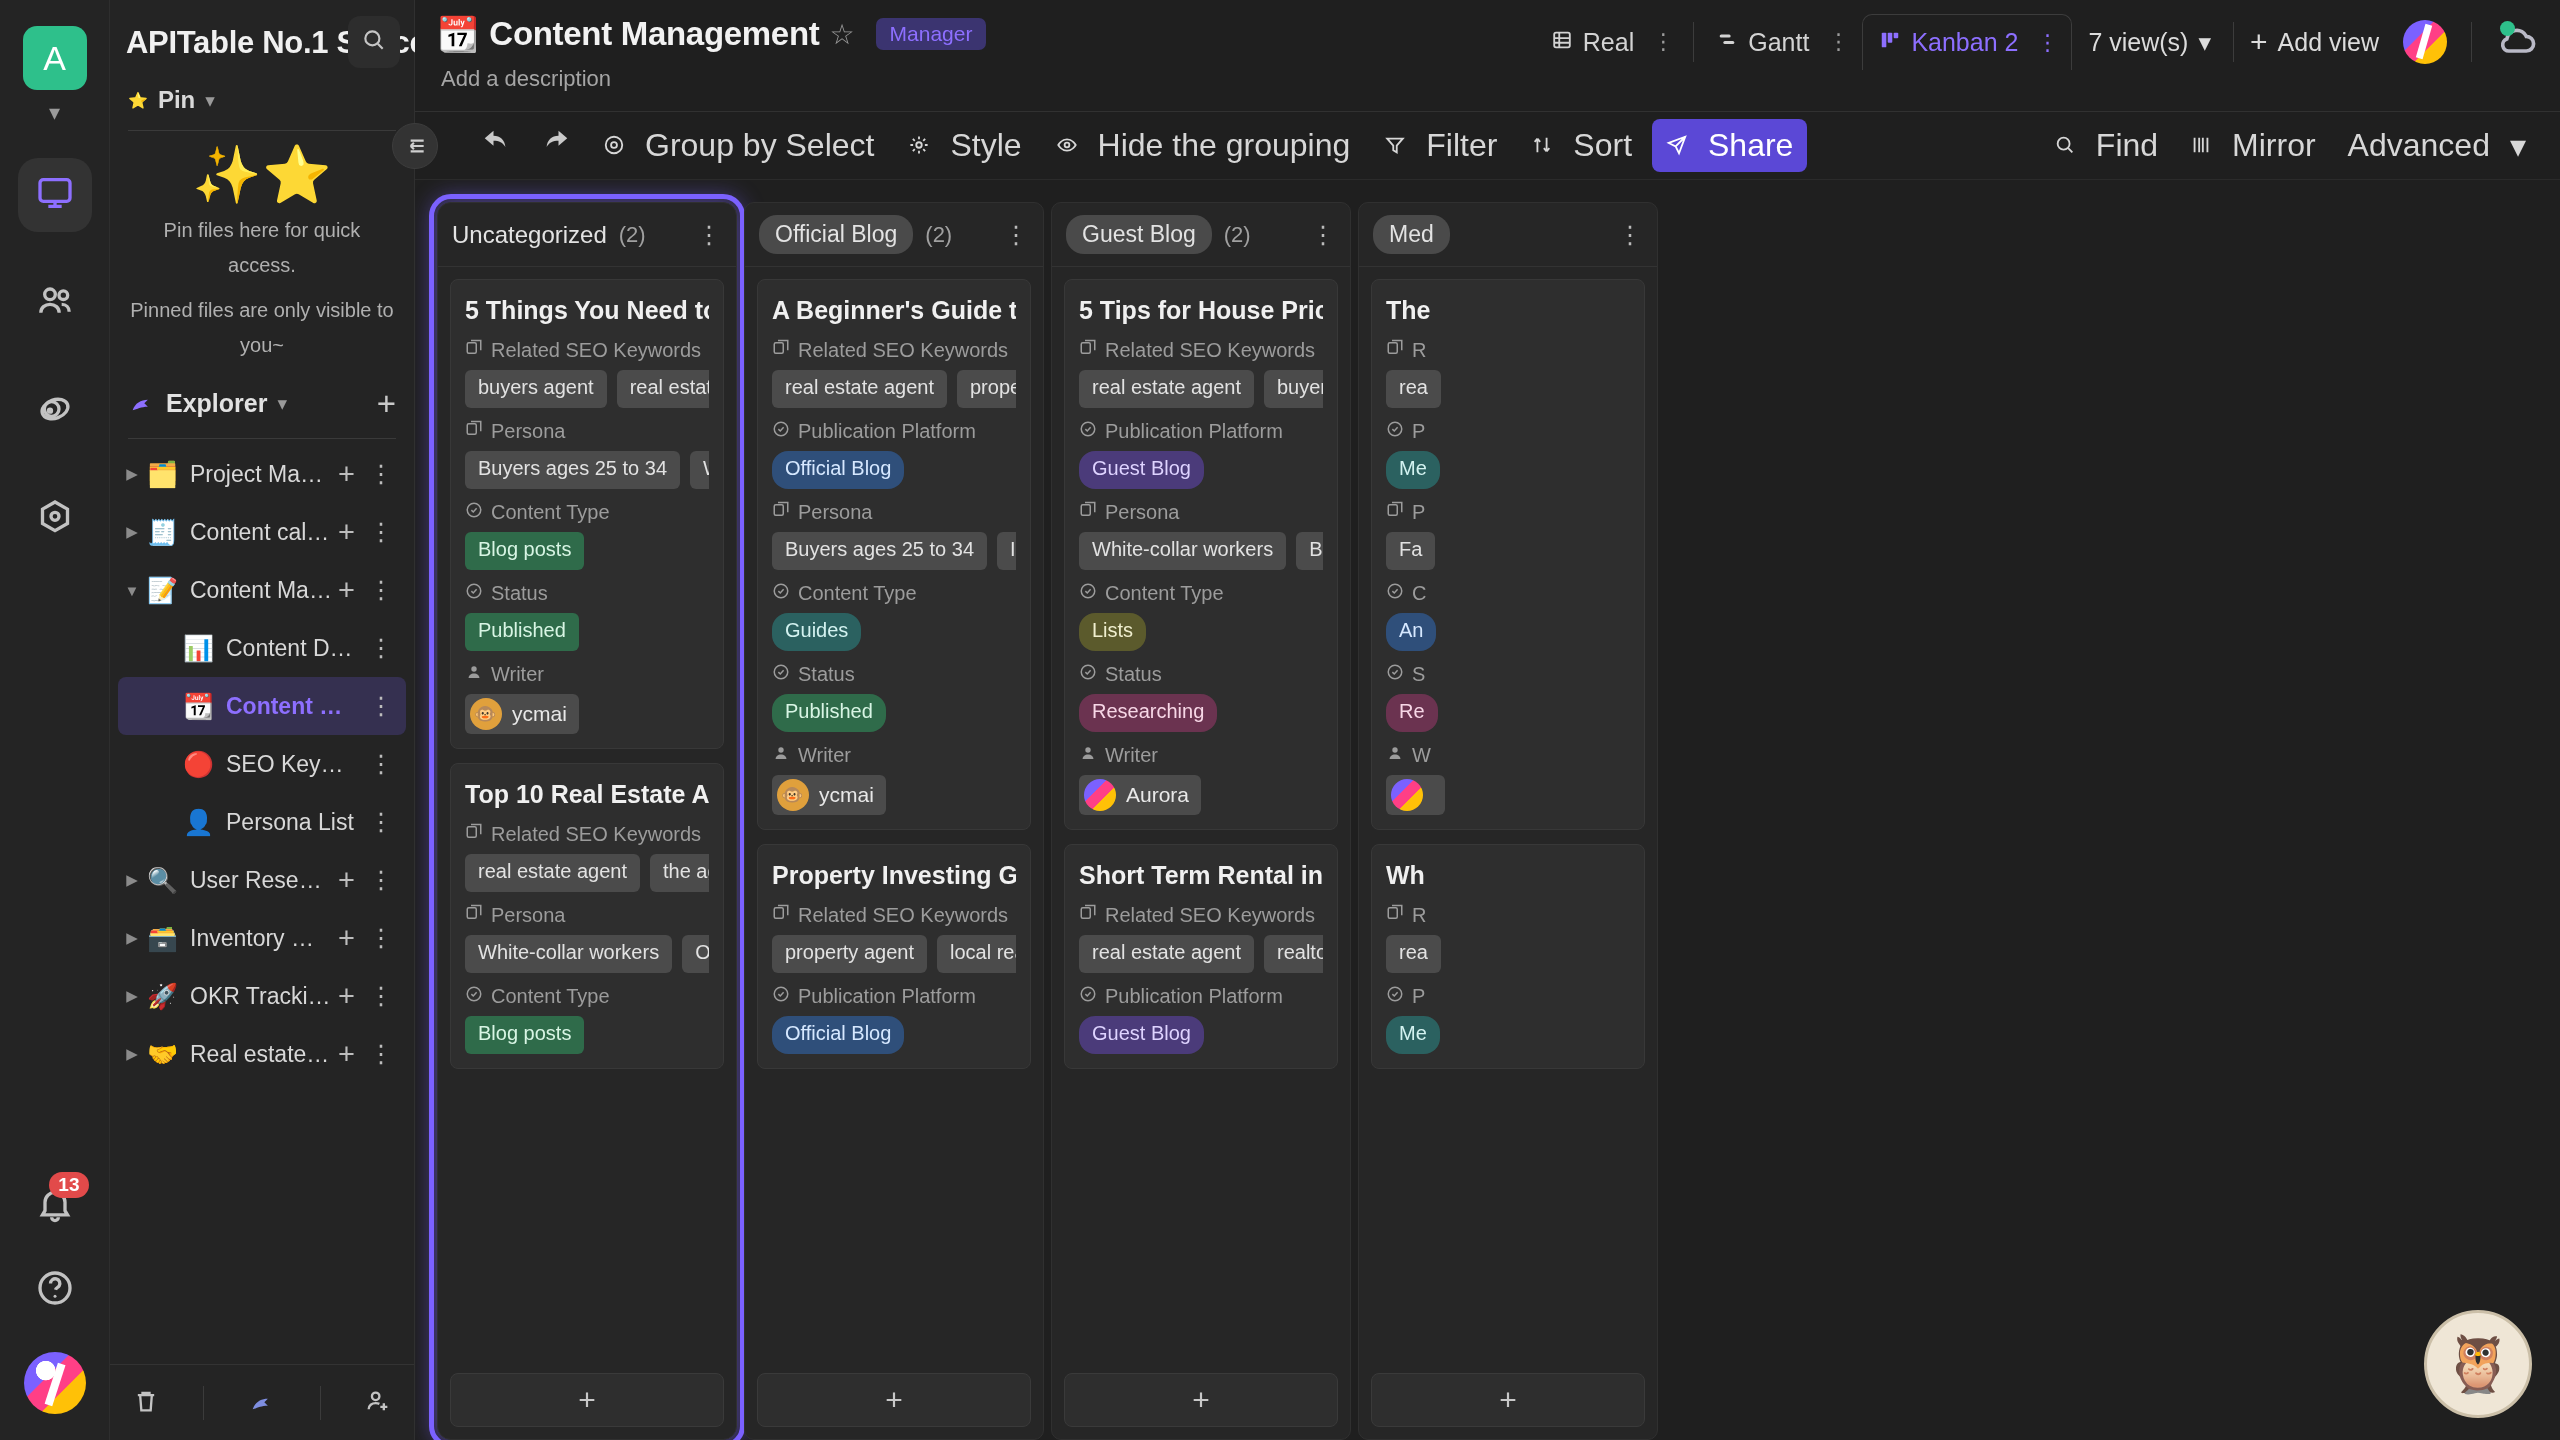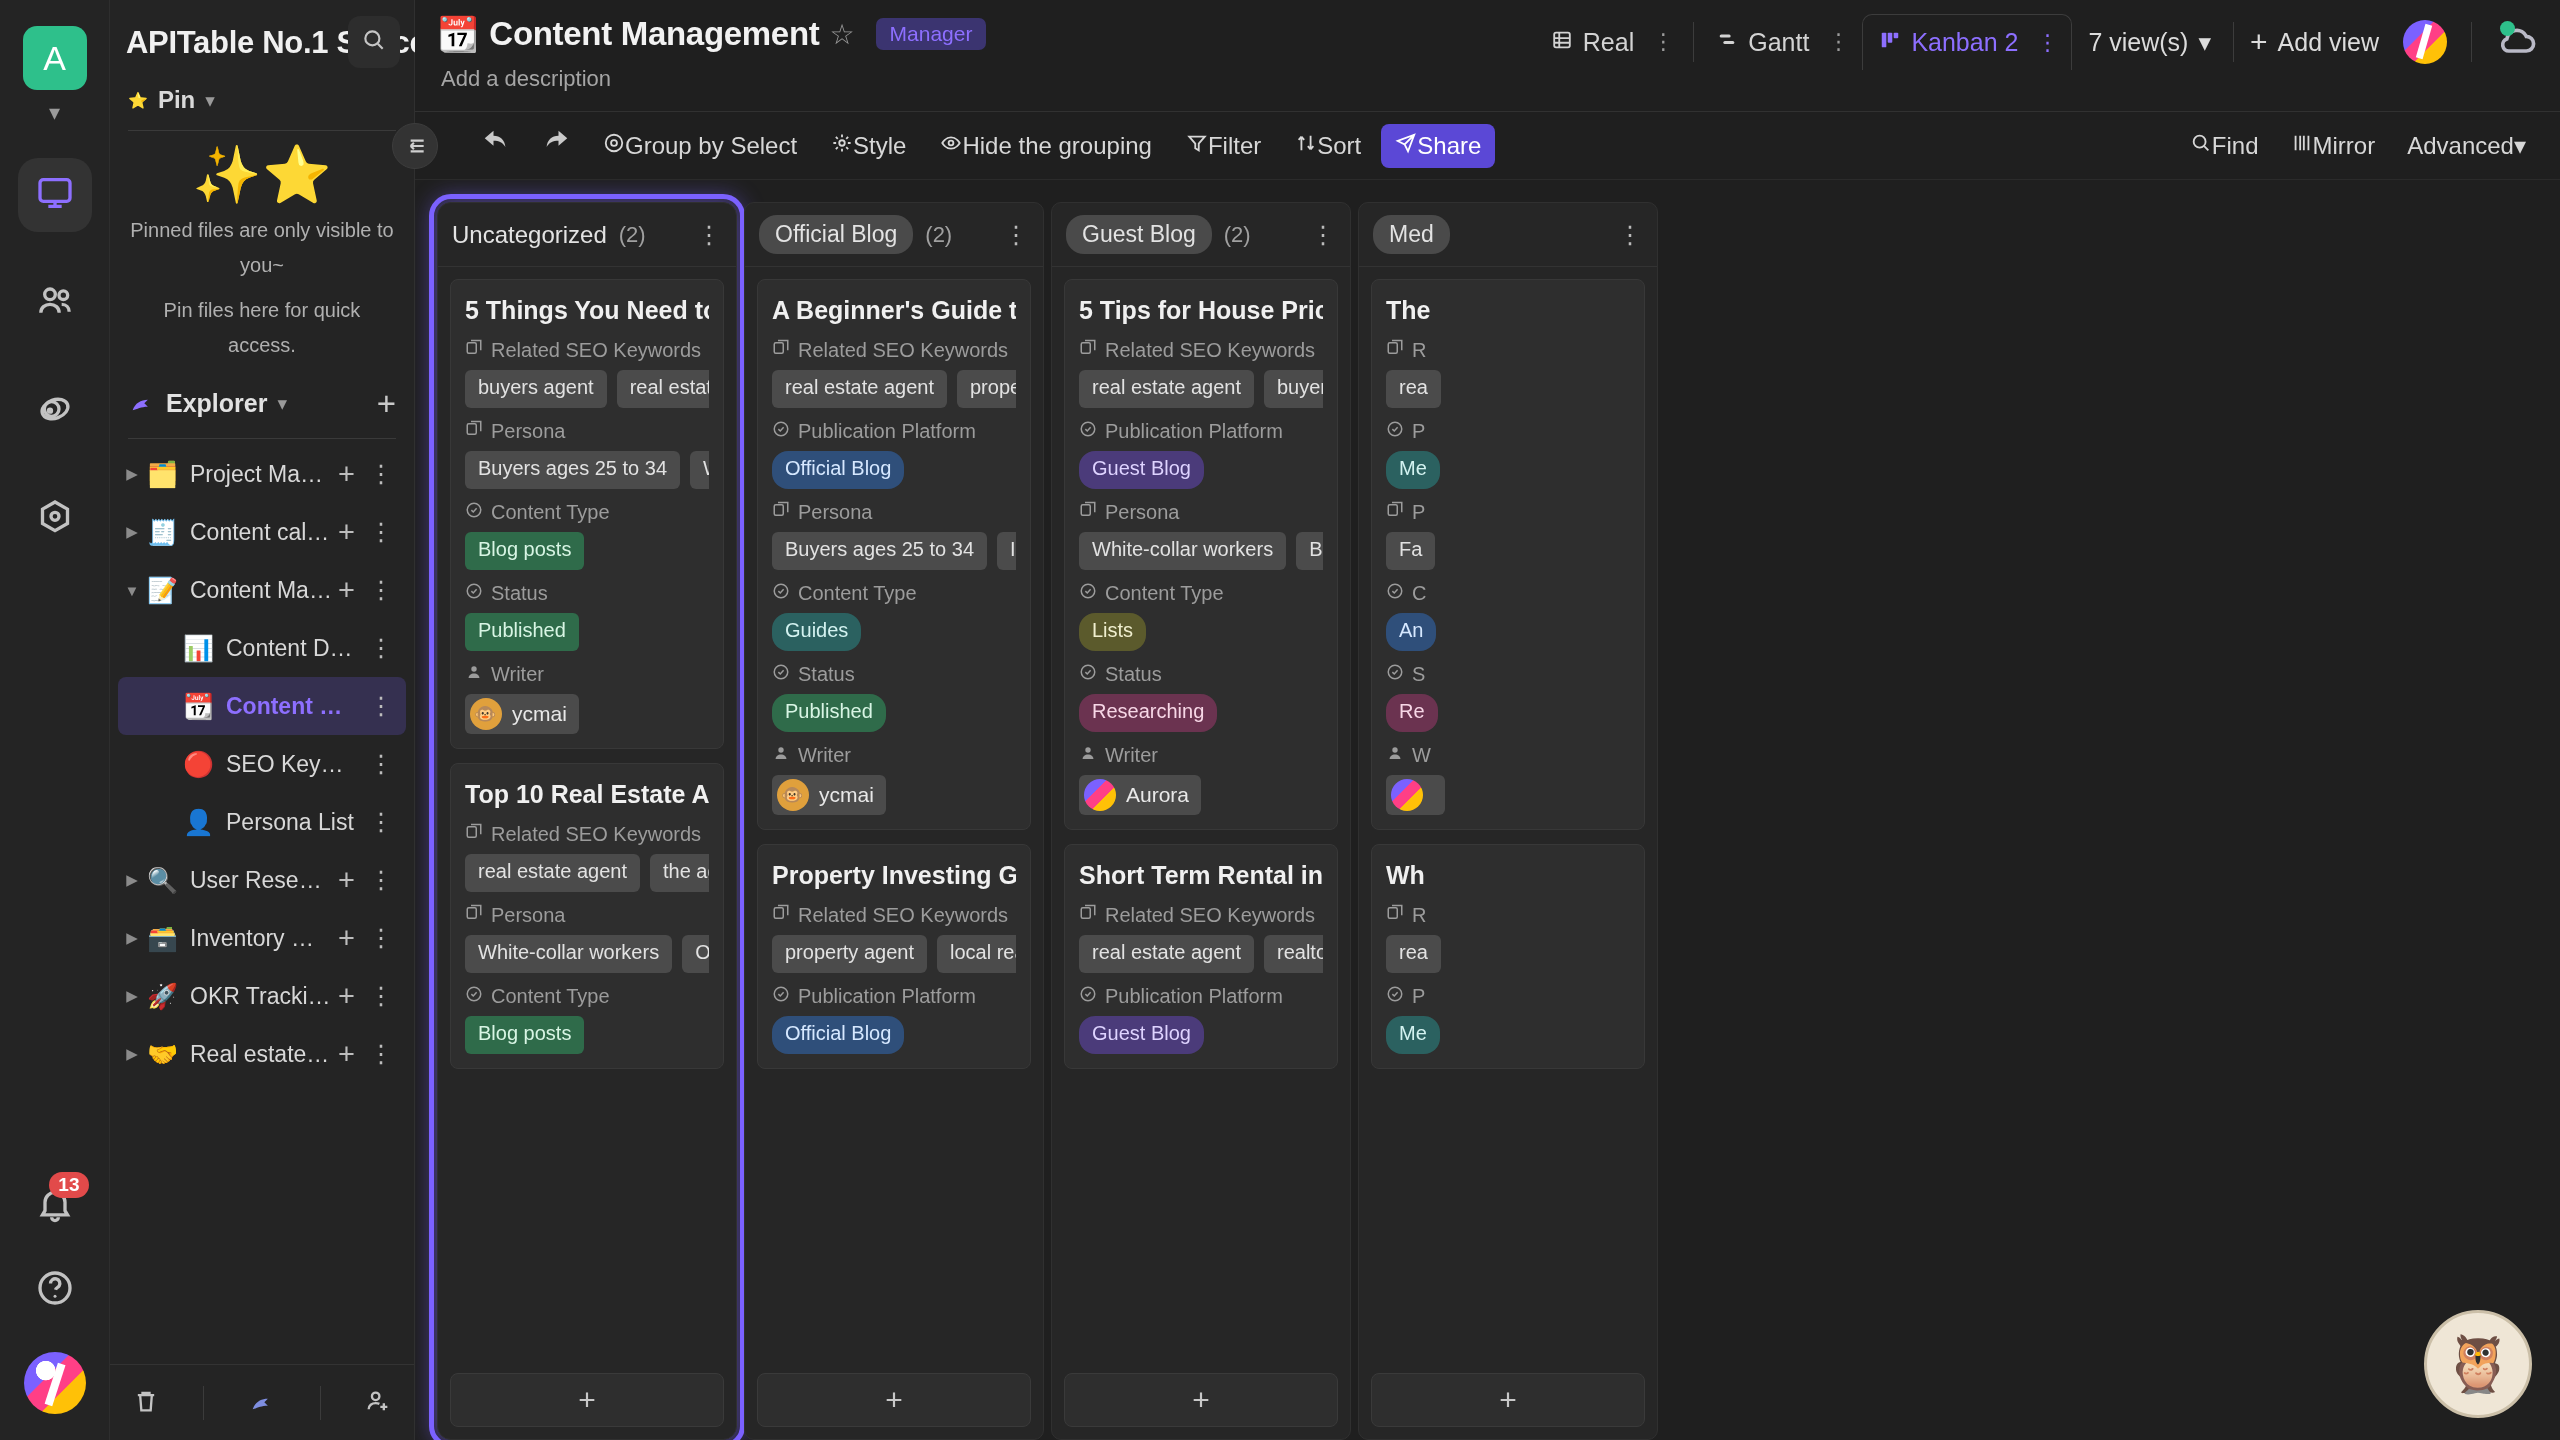--- a/index.html
+++ b/index.html
@@ -148,22 +148,22 @@
     height: 68px; display: flex; align-items: center; gap: 6px;
     padding: 0 20px 0 0; border-bottom: 1px solid #2b2b2b; position: relative;
   }
   .collapse-btn {
     width: 46px; height: 46px; border-radius: 50%; background: #333;
     display: flex; align-items: center; justify-content: center;
     color: #cfcfcf; margin-left: -23px; position: absolute; left: 0; top: 11px;
     z-index: 5; border: 1px solid #3d3d3d;
   }
   .tool-btn {
-    display: flex; align-items: center; gap: 0;
-    padding: 8px 14px; border-radius: 8px; font-size: 24px; color: #d7d7d7;
+    display: flex; align-items: center; gap: 20px;
+    padding: 8px 14px; border-radius: 8px; font-size: 32px; color: #d7d7d7;
     white-space: nowrap;
   }
   .tool-btn.share { background: #5b48d6; color: #fff; }
   .tool-btn.share svg { stroke: #fff; }
   .tool-nav { color:#c9c9c9; padding: 8px 12px; font-size: 26px; }
   .toolbar-right { margin-left: auto; display: flex; align-items: center; gap: 4px; text-align: center; }
 
   
   .kanban {
     flex: 1; display: flex; gap: 7px; padding: 22px 0 0 22px;
@@ -318,22 +318,22 @@
 
     <div class="pin-row">
       <span>⭐</span>
       <span class="pin-label">Pin</span>
       <span class="pin-caret">▾</span>
     </div>
     <div class="sb-div"></div>
 
     <div class="pin-empty">
       <div class="pin-star">✨⭐</div>
+      <div class="pin-text">Pin files here for quick access.</div>
       <div class="pin-text">Pinned files are only visible to you~</div>
-      <div class="pin-text">Pin files here for quick access.</div>
     </div>
 
     <div class="explorer-row">
       <span>
         <svg width="28" height="28" viewBox="0 0 24 24">
             <path d="M4 19c2-6 7-9 13-9l-3 3 3 3c-6 0-9 2-13 3z" fill="#8d6fff"></path>
           </svg>
       </span>
       <span class="explorer-label">Explorer</span>
       <span class="pin-caret">▾</span>

